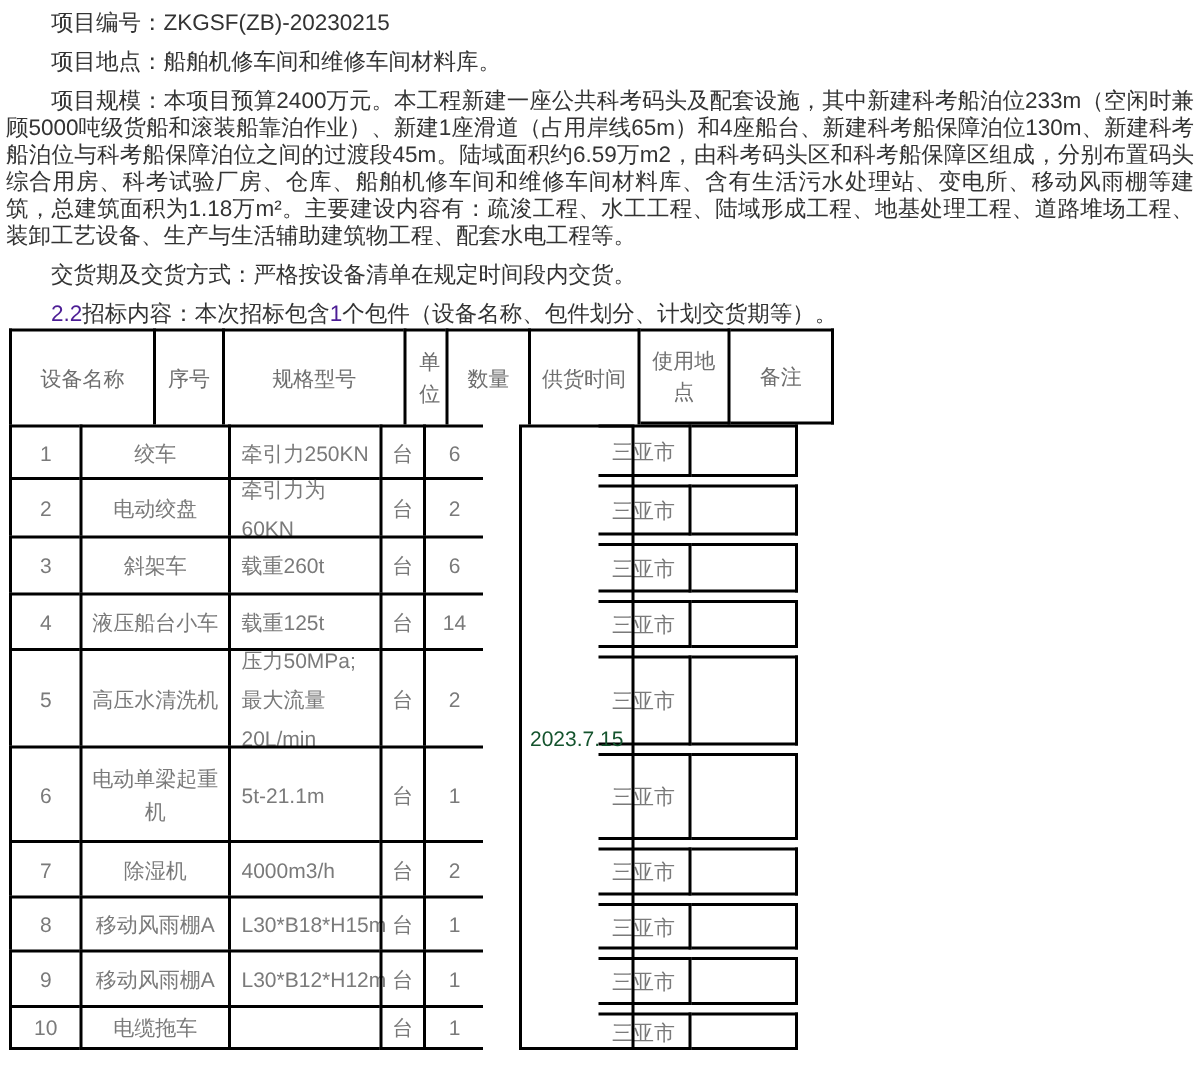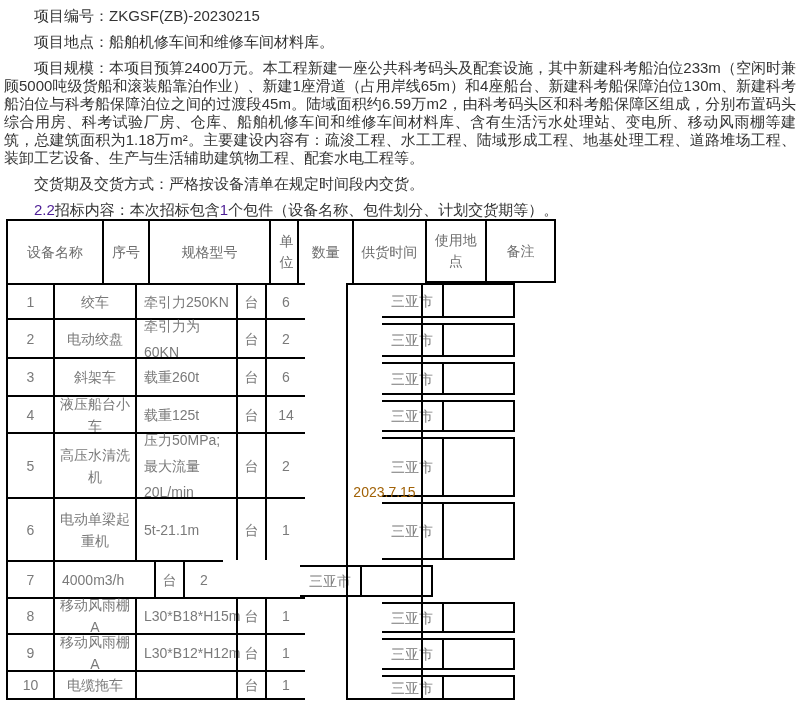--- a/index.html
+++ b/index.html
@@ -40,38 +40,38 @@
   .tr { display:flex; }
   .r1{height:35px}.r2{height:39px}.r3{height:38px}.r4{height:37px}.r5{height:65px}
   .r6{height:63px}.r7{height:37px}.r8{height:36px}.r9{height:37px}.r10{height:30px}
 
   .td {
     border-left:2px solid #000; border-top:2px solid #000;
     display:flex; align-items:center; justify-content:center;
     text-align:center; line-height:22px; padding:0 2px;
   }
   .td.c-seq  { width:47px; }
-  .td.c-name { width:82px; }
+  .td.c-name { width:99px; }
   .td.c-spec { width:101px; justify-content:flex-start; text-align:left; padding:0 4px 0 7px; line-height:26px; }
   .td.c-unit { width:29px; }
   .td.c-qty  { width:40px; }
   .gap-supply { width:77px; }
   .td.c-loc, .td.c-rem {
     border:2px solid #000; border-left:none; margin-top:5px;
   }
   .td.c-loc { width:62px; }
   .td.c-rem { width:71px; }
   .r1 .c-loc, .r1 .c-rem { margin-top:0; }
   .r10 .c-seq, .r10 .c-name, .r10 .c-spec, .r10 .c-unit, .r10 .c-qty { border-bottom:2px solid #000; }
 
   .supply-overlay {
     position:absolute; left:340px; top:0; width:77px; height:417px;
     border:2px solid #000;
     display:flex; align-items:center; justify-content:center;
-    color:#a16207;
+    color:#14532d;
   }
 </style>
 </head>
 <body>
 
 <div class="page">
 
   <p class="para">项目编号：ZKGSF(ZB)-20230215</p>
   <p class="para">项目地点：船舶机修车间和维修车间材料库。</p>
   <p class="para">项目规模：本项目预算2400万元。本工程新建一座公共科考码头及配套设施，其中新建科考船泊位233m（空闲时兼顾5000吨级货船和滚装船靠泊作业）、新建1座滑道（占用岸线65m）和4座船台、新建科考船保障泊位130m、新建科考船泊位与科考船保障泊位之间的过渡段45m。陆域面积约6.59万m2，由科考码头区和科考船保障区组成，分别布置码头综合用房、科考试验厂房、仓库、船舶机修车间和维修车间材料库、含有生活污水处理站、变电所、移动风雨棚等建筑，总建筑面积为1.18万m²。主要建设内容有：疏浚工程、水工工程、陆域形成工程、地基处理工程、道路堆场工程、装卸工艺设备、生产与生活辅助建筑物工程、配套水电工程等。</p>
@@ -155,20 +155,21 @@
         <div class="td c-spec">5t-21.1m</div>
         <div class="td c-unit">台</div>
         <div class="td c-qty">1</div>
         <div class="gap-supply"></div>
         <div class="td c-loc">三亚市</div>
         <div class="td c-rem"></div>
       </div>
 
       <div class="tr r7">
         <div class="td c-seq">7</div>
+        <div class="td c-name">除湿机</div>
         <div class="td c-spec">4000m3/h</div>
         <div class="td c-unit">台</div>
         <div class="td c-qty">2</div>
         <div class="gap-supply"></div>
         <div class="td c-loc">三亚市</div>
         <div class="td c-rem"></div>
       </div>
 
       <div class="tr r8">
         <div class="td c-seq">8</div>

